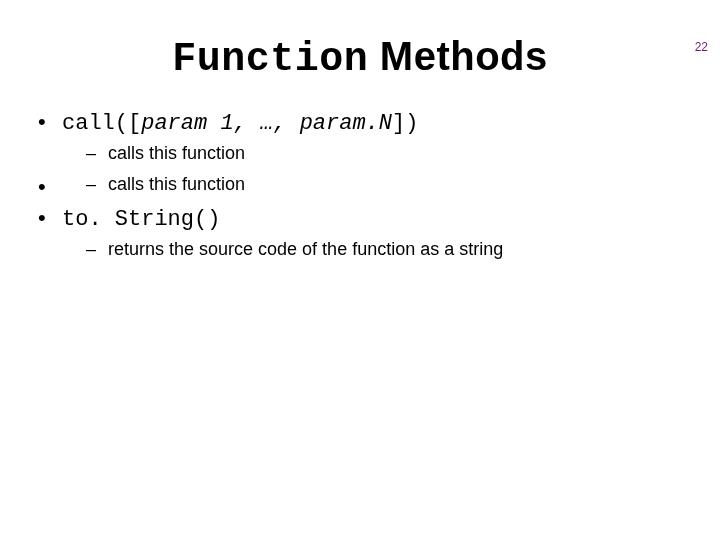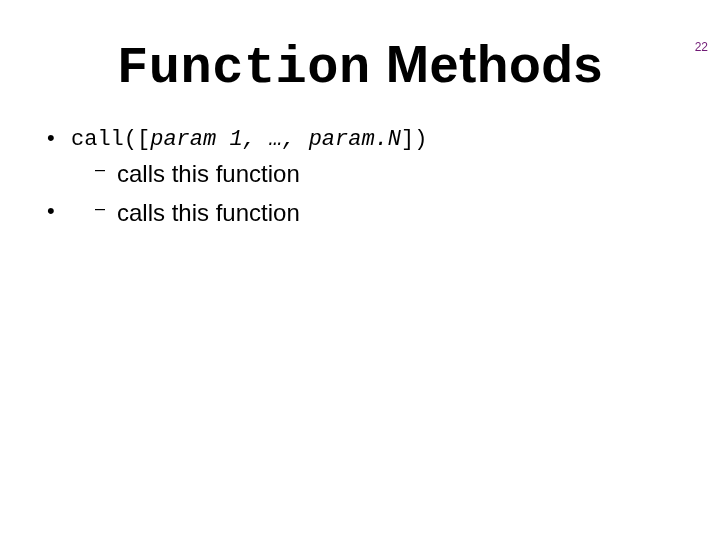--- a/index.html
+++ b/index.html
@@ -21,34 +21,34 @@
   .page-number {
     position: absolute;
     top: 6px;
     right: 12px;
     font-size: 12px;
     color: #701a75;
   }
   .title {
     text-align: center;
     margin-top: 34px;
-    font-size: 52px;
+    font-size: 40px;
     font-weight: bold;
     letter-spacing: 0.5px;
   }
   .title .mono {
     font-family: "Courier New", Courier, monospace;
     font-weight: bold;
   }
   .content {
     margin: 26px 34px 0 34px;
   }
   ul.level1 {
     list-style: none;
-    margin: 9px;
+    margin: 0;
     padding: 0;
   }
   ul.level1 > li {
     position: relative;
     padding-left: 28px;
     margin-bottom: 6px;
     font-size: 22px;
     line-height: 1.25;
   }
   ul.level1 > li::before {
@@ -61,21 +61,21 @@
   }
   ul.level2 {
     list-style: none;
     margin: 4px 0 8px 0;
     padding: 0;
   }
   ul.level2 > li {
     position: relative;
     padding-left: 46px;
     margin-bottom: 2px;
-    font-size: 24px;
+    font-size: 18px;
     line-height: 1.3;
   }
   ul.level2 > li::before {
     content: "–";
     position: absolute;
     left: 24px;
     top: 0;
     font-size: 18px;
     color: #000;
   }
@@ -109,17 +109,23 @@
           <li>calls this function</li>
         </ul>
       </li>
 
       <li>
         <ul class="level2">
           <li>calls this function</li>
         </ul>
       </li>
 
+      <li>
+        <span class="mono inline">to. String()</span>
+        <ul class="level2">
+          <li>returns the source code of the function as a string</li>
+        </ul>
+      </li>
 
     </ul>
   </div>
 
 </div>
 
 </body></html>

